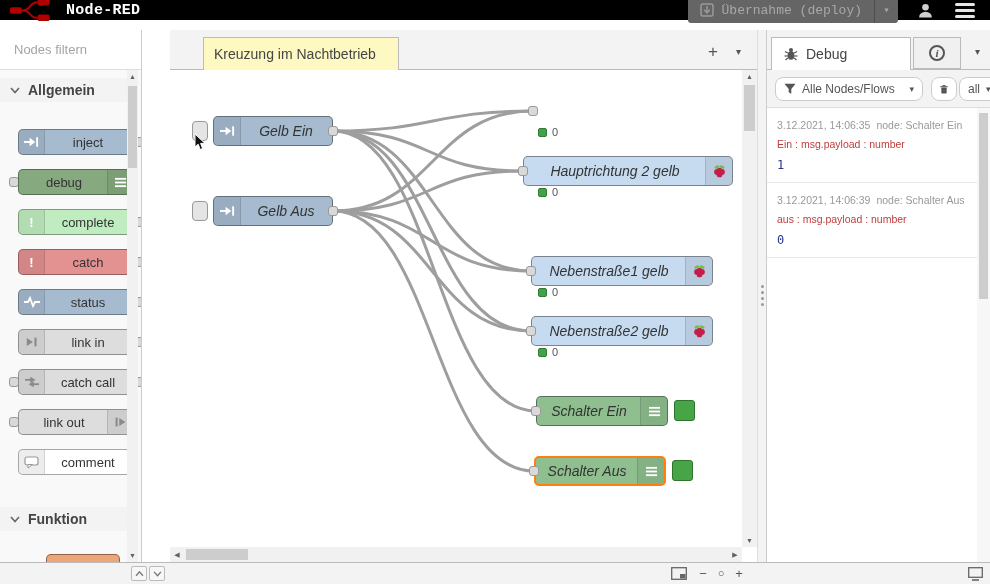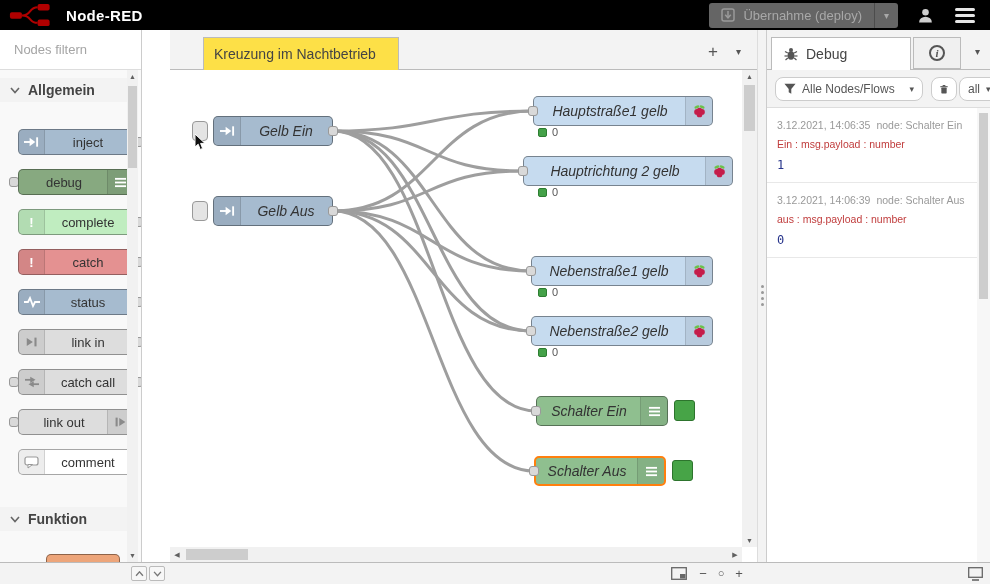--- a/index.html
+++ b/index.html
@@ -1,21 +1,21 @@
 <!DOCTYPE html>
 <html><head>
 <meta charset="utf-8">
 <style>
   * { margin:0; padding:0; box-sizing:border-box; }
   html,body { width:990px; height:584px; }
   body { font-family:"Liberation Sans", sans-serif; font-size:13px; color:#333; background:#fff; }
   #app { position:relative; width:990px; height:584px; overflow:hidden; background:#fff; }
 
   
-  .header { position:absolute; top:0; left:0; right:0; height:30px; background:#000; display:flex; align-items:center; z-index:50; }
+  .header { position:absolute; top:0; left:0; right:0; height:20px; background:#000; display:flex; align-items:center; z-index:50;font-family:Liberation Mono, monospace; }
   .logo { display:flex; align-items:center; margin-left:8px; }
   .logo-text { color:#fff; font-size:15px; font-weight:bold; margin-left:8px; letter-spacing:.3px; }
   .header-right { margin-left:auto; display:flex; align-items:center; gap:14px; margin-right:12px; }
   .deploy-group { display:flex; align-items:stretch; height:25px; border-radius:3px; overflow:hidden; background:#656565; }
   .deploy-main { display:flex; align-items:center; gap:8px; padding:0 12px; color:#a8a8a8; font-size:13px; }
   .deploy-caret { width:24px; display:flex; align-items:center; justify-content:center; border-left:1px solid #4c4c4c; color:#a8a8a8; font-size:10px; }
   .user-btn, .menu-btn { display:flex; align-items:center; justify-content:center; width:26px; height:26px; cursor:pointer; }
   .menu-bars { display:flex; flex-direction:column; gap:3px; }
   .menu-bars i { display:block; width:20px; height:3px; background:#e6e6e6; border-radius:2px; }
 
@@ -46,21 +46,21 @@
   .sb-track-v { position:absolute; width:11px; background:#f1f1f1; }
   .sb-track-h { position:absolute; height:13px; background:#f1f1f1; }
   .sb-thumb-v { position:absolute; left:1px; width:9px; background:#cdcdcd; }
   .sb-thumb-h { position:absolute; top:1px; height:11px; background:#cdcdcd; }
   .sb-arrow { position:absolute; width:11px; height:13px; display:flex; align-items:center; justify-content:center; font-size:7px; color:#606060; background:#f1f1f1; }
   .sb-arrow-h { position:absolute; width:14px; height:13px; display:flex; align-items:center; justify-content:center; font-size:7px; color:#606060; background:#f1f1f1; }
 
   
   .workspace { position:absolute; top:0; left:170px; width:587px; bottom:0; }
   .tabbar { position:absolute; top:0; left:0; right:0; height:40px; background:#f3f3f3; border-bottom:1px solid #bbb; }
-  .flow-tab { position:absolute; left:33px; top:7px; width:196px; height:33px; background:#fde047; border:1px solid #bbb; border-bottom:none; z-index:2; display:flex; align-items:center; padding:0 10px; font-size:14px; color:#444; white-space:nowrap; overflow:hidden; }
+  .flow-tab { position:absolute; left:33px; top:7px; width:196px; height:33px; background:#fef9c3; border:1px solid #bbb; border-bottom:none; z-index:2; display:flex; align-items:center; padding:0 10px; font-size:14px; color:#444; white-space:nowrap; overflow:hidden; }
   .tab-plus { position:absolute; left:533px; top:12px; width:20px; height:20px; display:flex; align-items:center; justify-content:center; font-size:17px; color:#555; cursor:pointer; }
   .tab-caret { position:absolute; left:566px; top:16px; font-size:10px; color:#555; cursor:pointer; }
   .canvas { position:absolute; top:40px; left:0; width:572px; height:477px; background:#fff; overflow:hidden; }
   .wires { position:absolute; top:0; left:0; }
   .wires path { stroke:#9e9e9e; stroke-width:3; fill:none; }
 
   .node { position:absolute; height:30px; border:1px solid rgba(0,0,0,.4); border-radius:5px; font-size:14px; font-style:italic; color:#333; }
   .node.selected { border:2px solid #ff7f0e; }
   .node-label { position:absolute; top:0; bottom:0; left:6px; right:6px; display:flex; align-items:center; justify-content:center; white-space:nowrap; }
   .node-label.has-icon-left { left:32px; }
@@ -341,33 +341,20 @@
             <svg width="15" height="12" viewBox="0 0 16 12">
                 <line x1="0" y1="6" x2="7" y2="6" stroke="#fff" stroke-width="2"></line>
                 <polygon points="6,1.5 12,6 6,10.5" fill="#fff"></polygon>
                 <line x1="14" y1="1" x2="14" y2="11" stroke="#fff" stroke-width="2"></line>
               </svg>
           </div>
           <span class="node-label has-icon-left">Gelb Aus</span>
         </div>
         <span class="port" style="left:158px; top:136px;"></span>
 
-        <div class="node" style="left:363px; top:26px; width:180px; background:#c6dbef;">
-          <span class="node-label has-icon-right">Hauptstraße1 gelb</span>
-          <div class="node-iconbox right">
-            <svg width="15" height="14" viewBox="0 0 16 14">
-                <ellipse cx="5.2" cy="2.8" rx="2.8" ry="1.5" fill="#6cc04a" transform="rotate(-22 5.2 2.8)"></ellipse>
-                <ellipse cx="10.8" cy="2.8" rx="2.8" ry="1.5" fill="#6cc04a" transform="rotate(22 10.8 2.8)"></ellipse>
-                <circle cx="5.4" cy="8" r="3.1" fill="#c51d4a"></circle>
-                <circle cx="10.6" cy="8" r="3.1" fill="#c51d4a"></circle>
-                <circle cx="8" cy="10.6" r="3.1" fill="#c51d4a"></circle>
-                <circle cx="8" cy="6.4" r="2.9" fill="#c51d4a"></circle>
-              </svg>
-          </div>
-        </div>
         <span class="port" style="left:358px; top:36px;"></span>
         <div class="node-status" style="left:368px; top:56px;">
           <span class="status-dot"></span>
           <span>0</span>
         </div>
 
         <div class="node" style="left:353px; top:86px; width:210px; background:#c6dbef;">
           <span class="node-label has-icon-right">Hauptrichtung 2 gelb</span>
           <div class="node-iconbox right">
             <svg width="15" height="14" viewBox="0 0 16 14">

